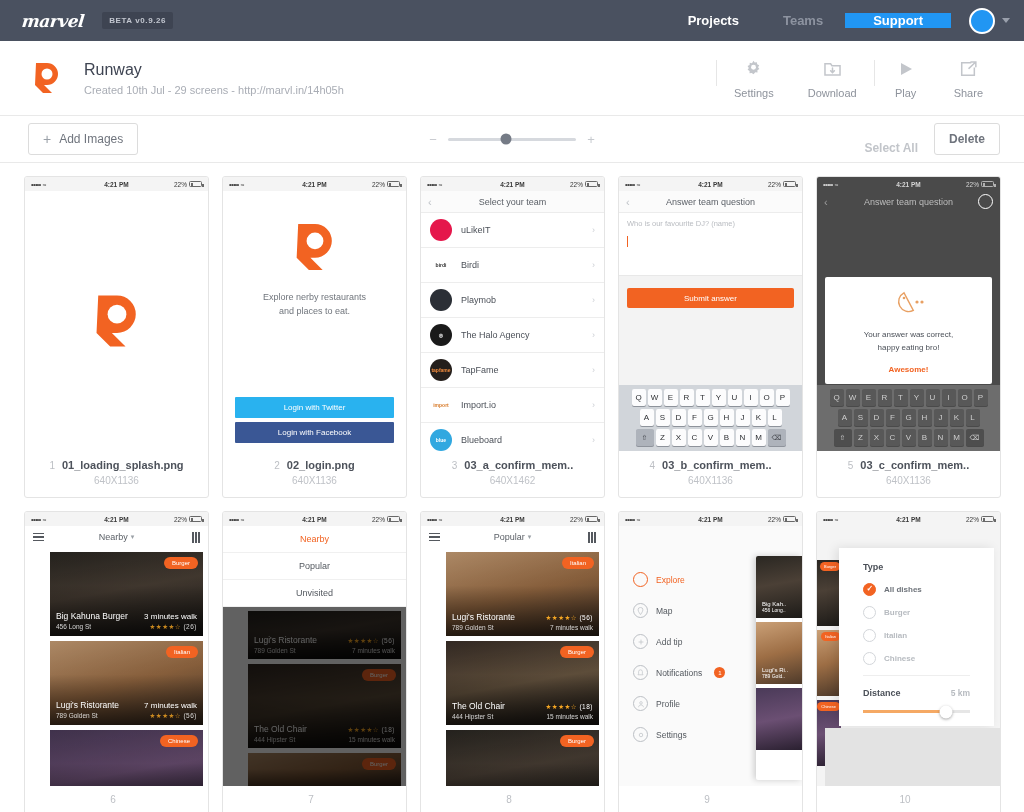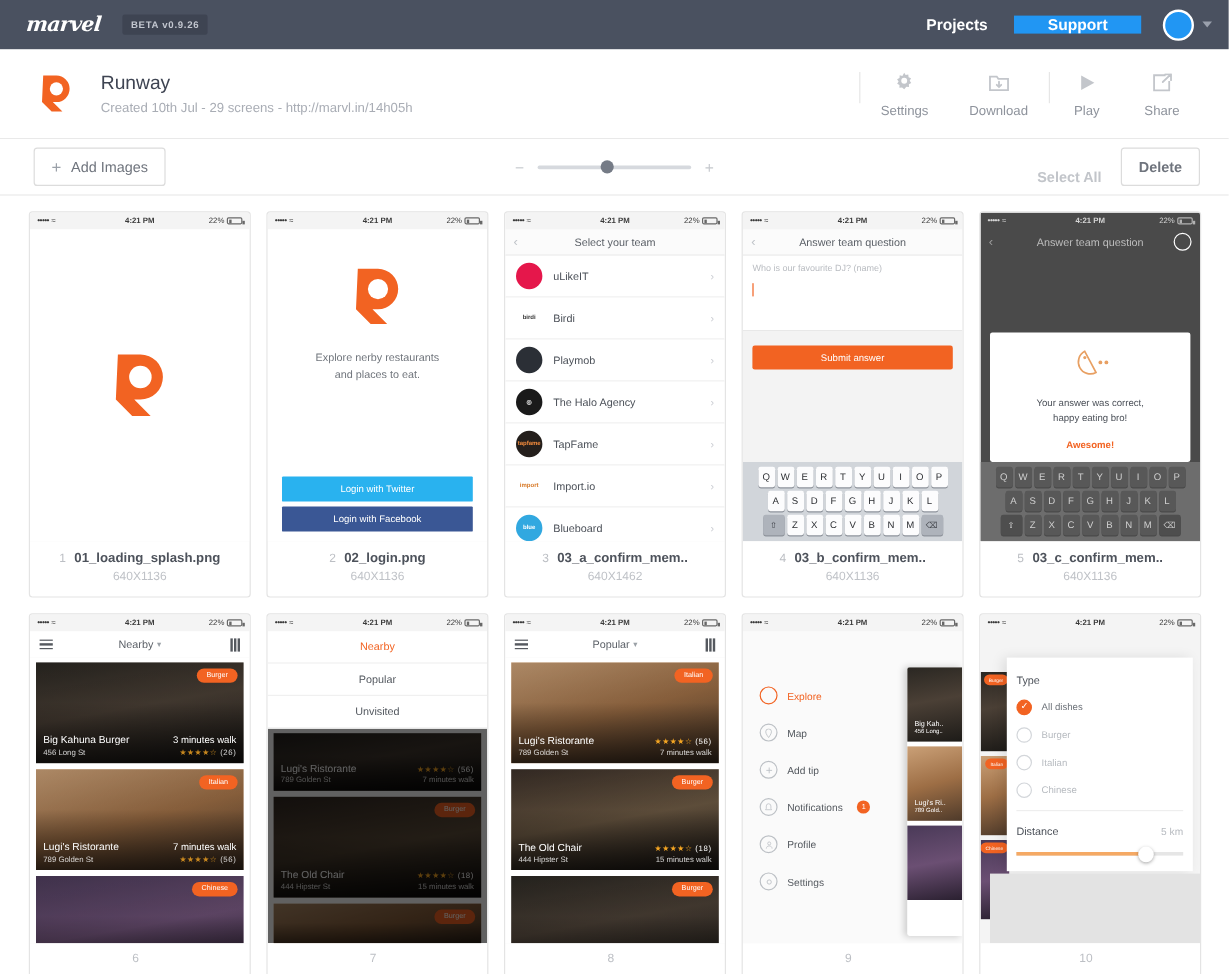--- a/index.html
+++ b/index.html
@@ -189,21 +189,21 @@
   .pac { margin: 0 auto 8px; }
   .modal-txt { font-size: 8px; color: #4b5058; line-height: 1.6; }
   .modal-cta { font-size: 8px; color: #f26322; margin-top: 10px; font-weight: bold; }
   .close-circle {
     position: absolute; right: 7px; top: 17px; width: 15px; height: 15px;
     border-radius: 50%; border: 1.5px solid #fff;
   }
 
   
   .rlist { flex: 1; background: #fff; padding: 4px 5px 0; overflow: hidden; }
-  .rcard { position: relative; height: 84px; margin-bottom: 5px; overflow: hidden; }
+  .rcard { position: relative; height: 84px; margin-bottom: 5px; overflow: hidden; margin-left: 20px; }
   .rcard .shade { position: absolute; inset: 0; background: linear-gradient(to bottom, rgba(0,0,0,0.15) 40%, rgba(0,0,0,0.72) 100%); }
   .tag {
     position: absolute; right: 5px; top: 5px; background: #f26322; color: #fff;
     font-size: 6px; padding: 3px 8px; border-radius: 8px;
   }
   .rinfo { position: absolute; left: 6px; right: 6px; bottom: 5px; color: #fff; }
   .rtop { display: flex; justify-content: space-between; align-items: baseline; }
   .rname { font-size: 8.5px; }
   .rwalk { font-size: 8px; }
   .rbot { display: flex; justify-content: space-between; align-items: baseline; margin-top: 2px; opacity: 0.8; }
@@ -231,21 +231,21 @@
     position: absolute; right: 0; top: 30px; bottom: 6px; width: 46px;
     background: #fff; border-radius: 2px 0 0 2px; overflow: hidden;
     box-shadow: -2px 0 6px rgba(0,0,0,0.18);
   }
   .peek-card { height: 62px; position: relative; margin-bottom: 4px; }
 
   
   .filter-screen { flex: 1; background: #f4f4f4; position: relative; overflow: hidden; }
   .filter-panel {
     position: absolute; left: 22px; right: 6px; top: 22px; bottom: 60px;
-    background: #fff; padding: 14px 8px 0; box-shadow: -3px 0 10px rgba(0,0,0,0.1);
+    background: #fff; padding: 14px 24px 0; box-shadow: -3px 0 10px rgba(0,0,0,0.1); font-weight: bold;
   }
   .f-title { font-size: 9px; color: #4b5058; margin-bottom: 11px; }
   .f-row { display: flex; align-items: center; gap: 8px; margin-bottom: 10px; }
   .f-box { width: 13px; height: 13px; border-radius: 50%; border: 1px solid #d3d6da; }
   .f-box.on { background: #f26322; border-color: #f26322; position: relative; }
   .f-box.on::after { content: '✓'; position: absolute; left: 2.5px; top: -0.5px; color: #fff; font-size: 8px; }
   .f-label { font-size: 8px; color: #b7bbc0; }
   .f-sep { height: 1px; background: #eee; margin: 6px 0 12px; }
   .f-dist { display: flex; justify-content: space-between; align-items: baseline; }
   .f-dist .v { font-size: 8.5px; color: #b7bbc0; }
@@ -265,20 +265,21 @@
 </head>
 <body>
 
 <div class="topnav">
   <div class="brand-zone">
     <div class="logo">marvel</div>
     <div class="beta-badge">BETA v0.9.26</div>
   </div>
   <div class="nav-right">
     <div class="nav-link active">Projects</div>
+    <div class="nav-link">Teams</div>
     <div class="nav-link support">Support</div>
     <div class="avatar-zone">
       <div class="avatar"></div>
       <div class="chev"></div>
     </div>
   </div>
 </div>
 
 <div class="proj-header">
   <div class="proj-icon">

